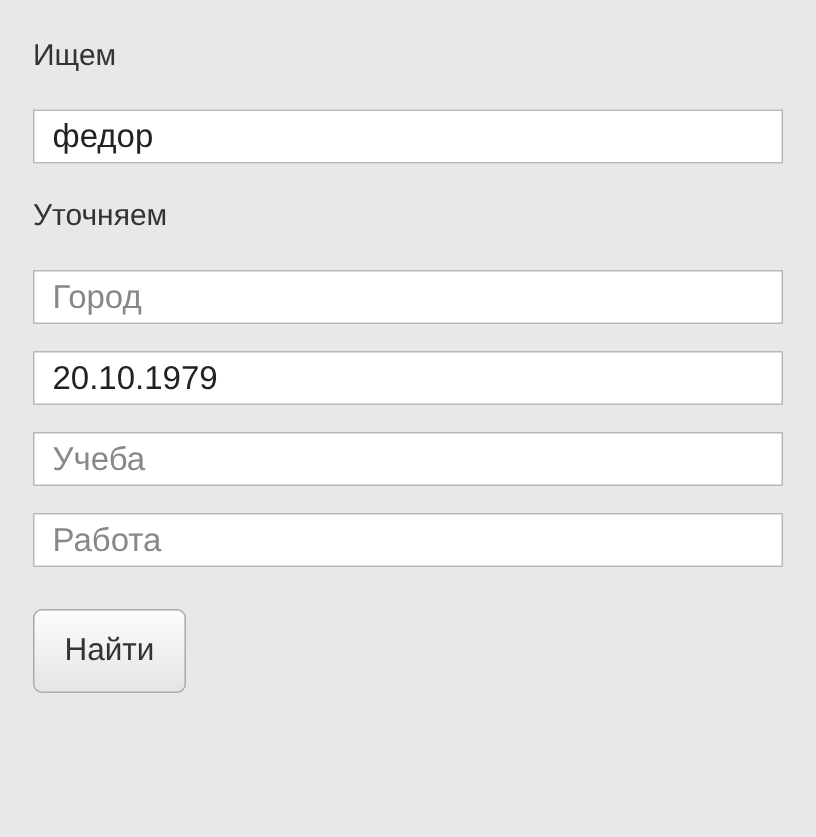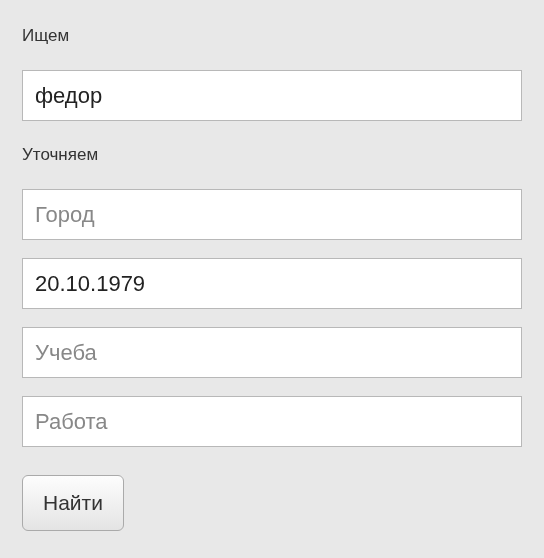--- a/index.html
+++ b/index.html
@@ -9,33 +9,33 @@
     }
     body {
       width: 544px;
       height: 558px;
       background: #e8e8e8;
       font-family: Arial, Helvetica, sans-serif;
       padding: 18px 22px;
       overflow: hidden;
     }
     .section-label {
-      font-size: 17px;
+      font-size: 20px;
       font-weight: 300;
       color: #333;
       margin-bottom: 24px;
       margin-top: 8px;
     }
     .section-label.refine {
       margin-top: 6px;
       margin-bottom: 24px;
     }
     .text-input {
       width: 100%;
-      height: 51px;
+      height: 36px;
       border: 1px solid #b8b8b8;
       background: #fff;
       font-size: 22px;
       padding: 0 12px;
       color: #222;
       font-family: Arial, Helvetica, sans-serif;
       margin-bottom: 18px;
       outline: none;
     }
     .text-input::placeholder {

